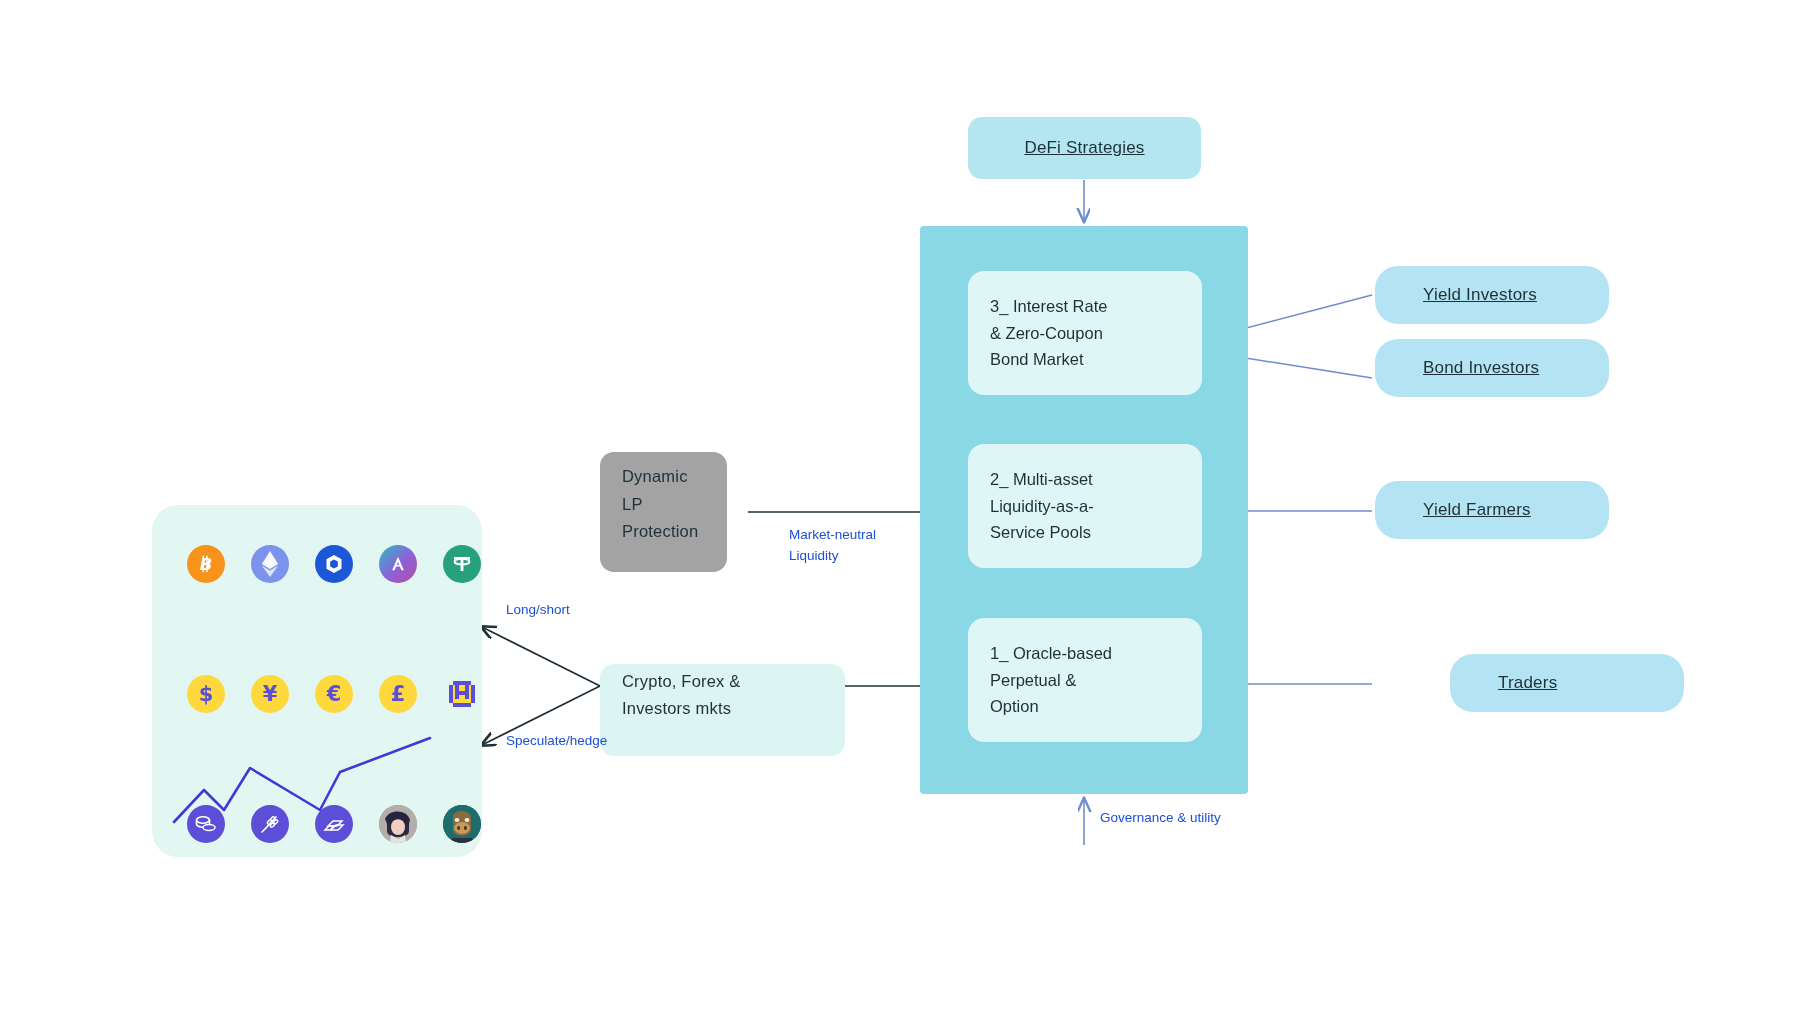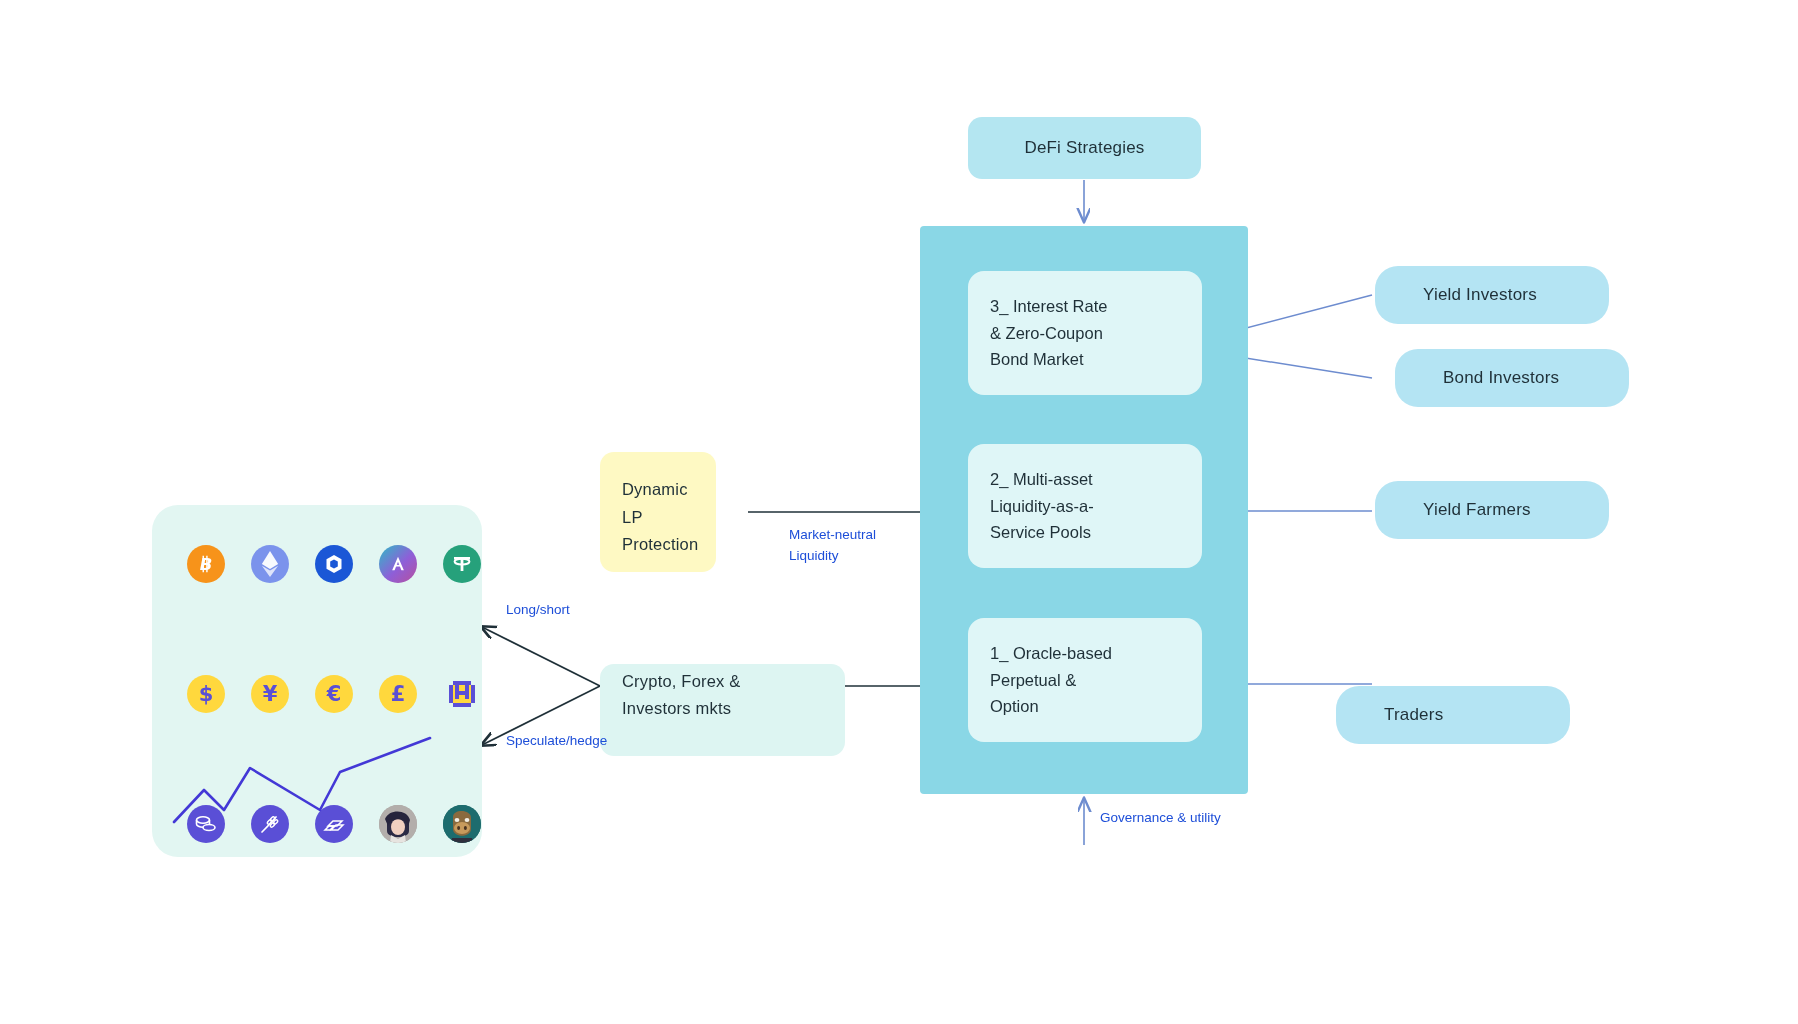--- a/index.html
+++ b/index.html
@@ -14,21 +14,21 @@
 
   
   .pill{
     position:absolute;
     border-radius:14px;
     display:flex;align-items:center;
     box-sizing:border-box;
     color:#1f3038;
     letter-spacing:.2px;
   }
-  .pill span{display:block;}
+  .pill span{display:block;text-decoration:underline;}
 
   
   #assets-panel{
     position:absolute;
     left:152px;top:505px;width:330px;height:352px;
     background:#e2f6f2;
     border-radius:26px;
   }
   #icon-grid{
     position:absolute;left:32px;top:40px;
@@ -83,23 +83,23 @@
   
   #drv-holders{
     left:953px;top:846px;width:265px;height:62px;
     background:#a8e0ef;
     justify-content:center;
     font-size:17px;
   }
 
   
   #dynamic-lp{
-    left:600px;top:452px;width:116px;height:120px;
-    background:#fef9c3;
-    padding:24px 22px;
+    left:600px;top:452px;width:127px;height:120px;
+    background:#a3a3a3;
+    padding:11px 22px;
     display:block;
     font-size:16.5px;line-height:1.68;
   }
   #markets-box{
     left:600px;top:664px;width:245px;height:92px;
     background:#ddf5f2;
     padding:4px 22px;
     display:block;
     font-size:16.5px;line-height:1.62;
   }
@@ -107,23 +107,23 @@
   
   .actor{
     background:#b4e4f3;
     width:234px;height:58px;
     justify-content:flex-start;
     padding-left:48px;
     font-size:17px;
     border-radius:23px;
   }
   #yield-investors{left:1375px;top:266px;}
-  #bond-investors{left:1375px;top:349px;margin-left:20px;}
+  #bond-investors{left:1375px;top:339px;}
   #yield-farmers{left:1375px;top:481px;}
-  #traders{left:1336px;top:654px;margin-top:32px;}
+  #traders{left:1450px;top:654px;}
 
   
   .edge-label{
     position:absolute;
     font-size:13.5px;
     color:#1d4ed8;
     line-height:1.55;
     white-space:nowrap;
   }
   #lbl-market-neutral{left:789px;top:525px;}

